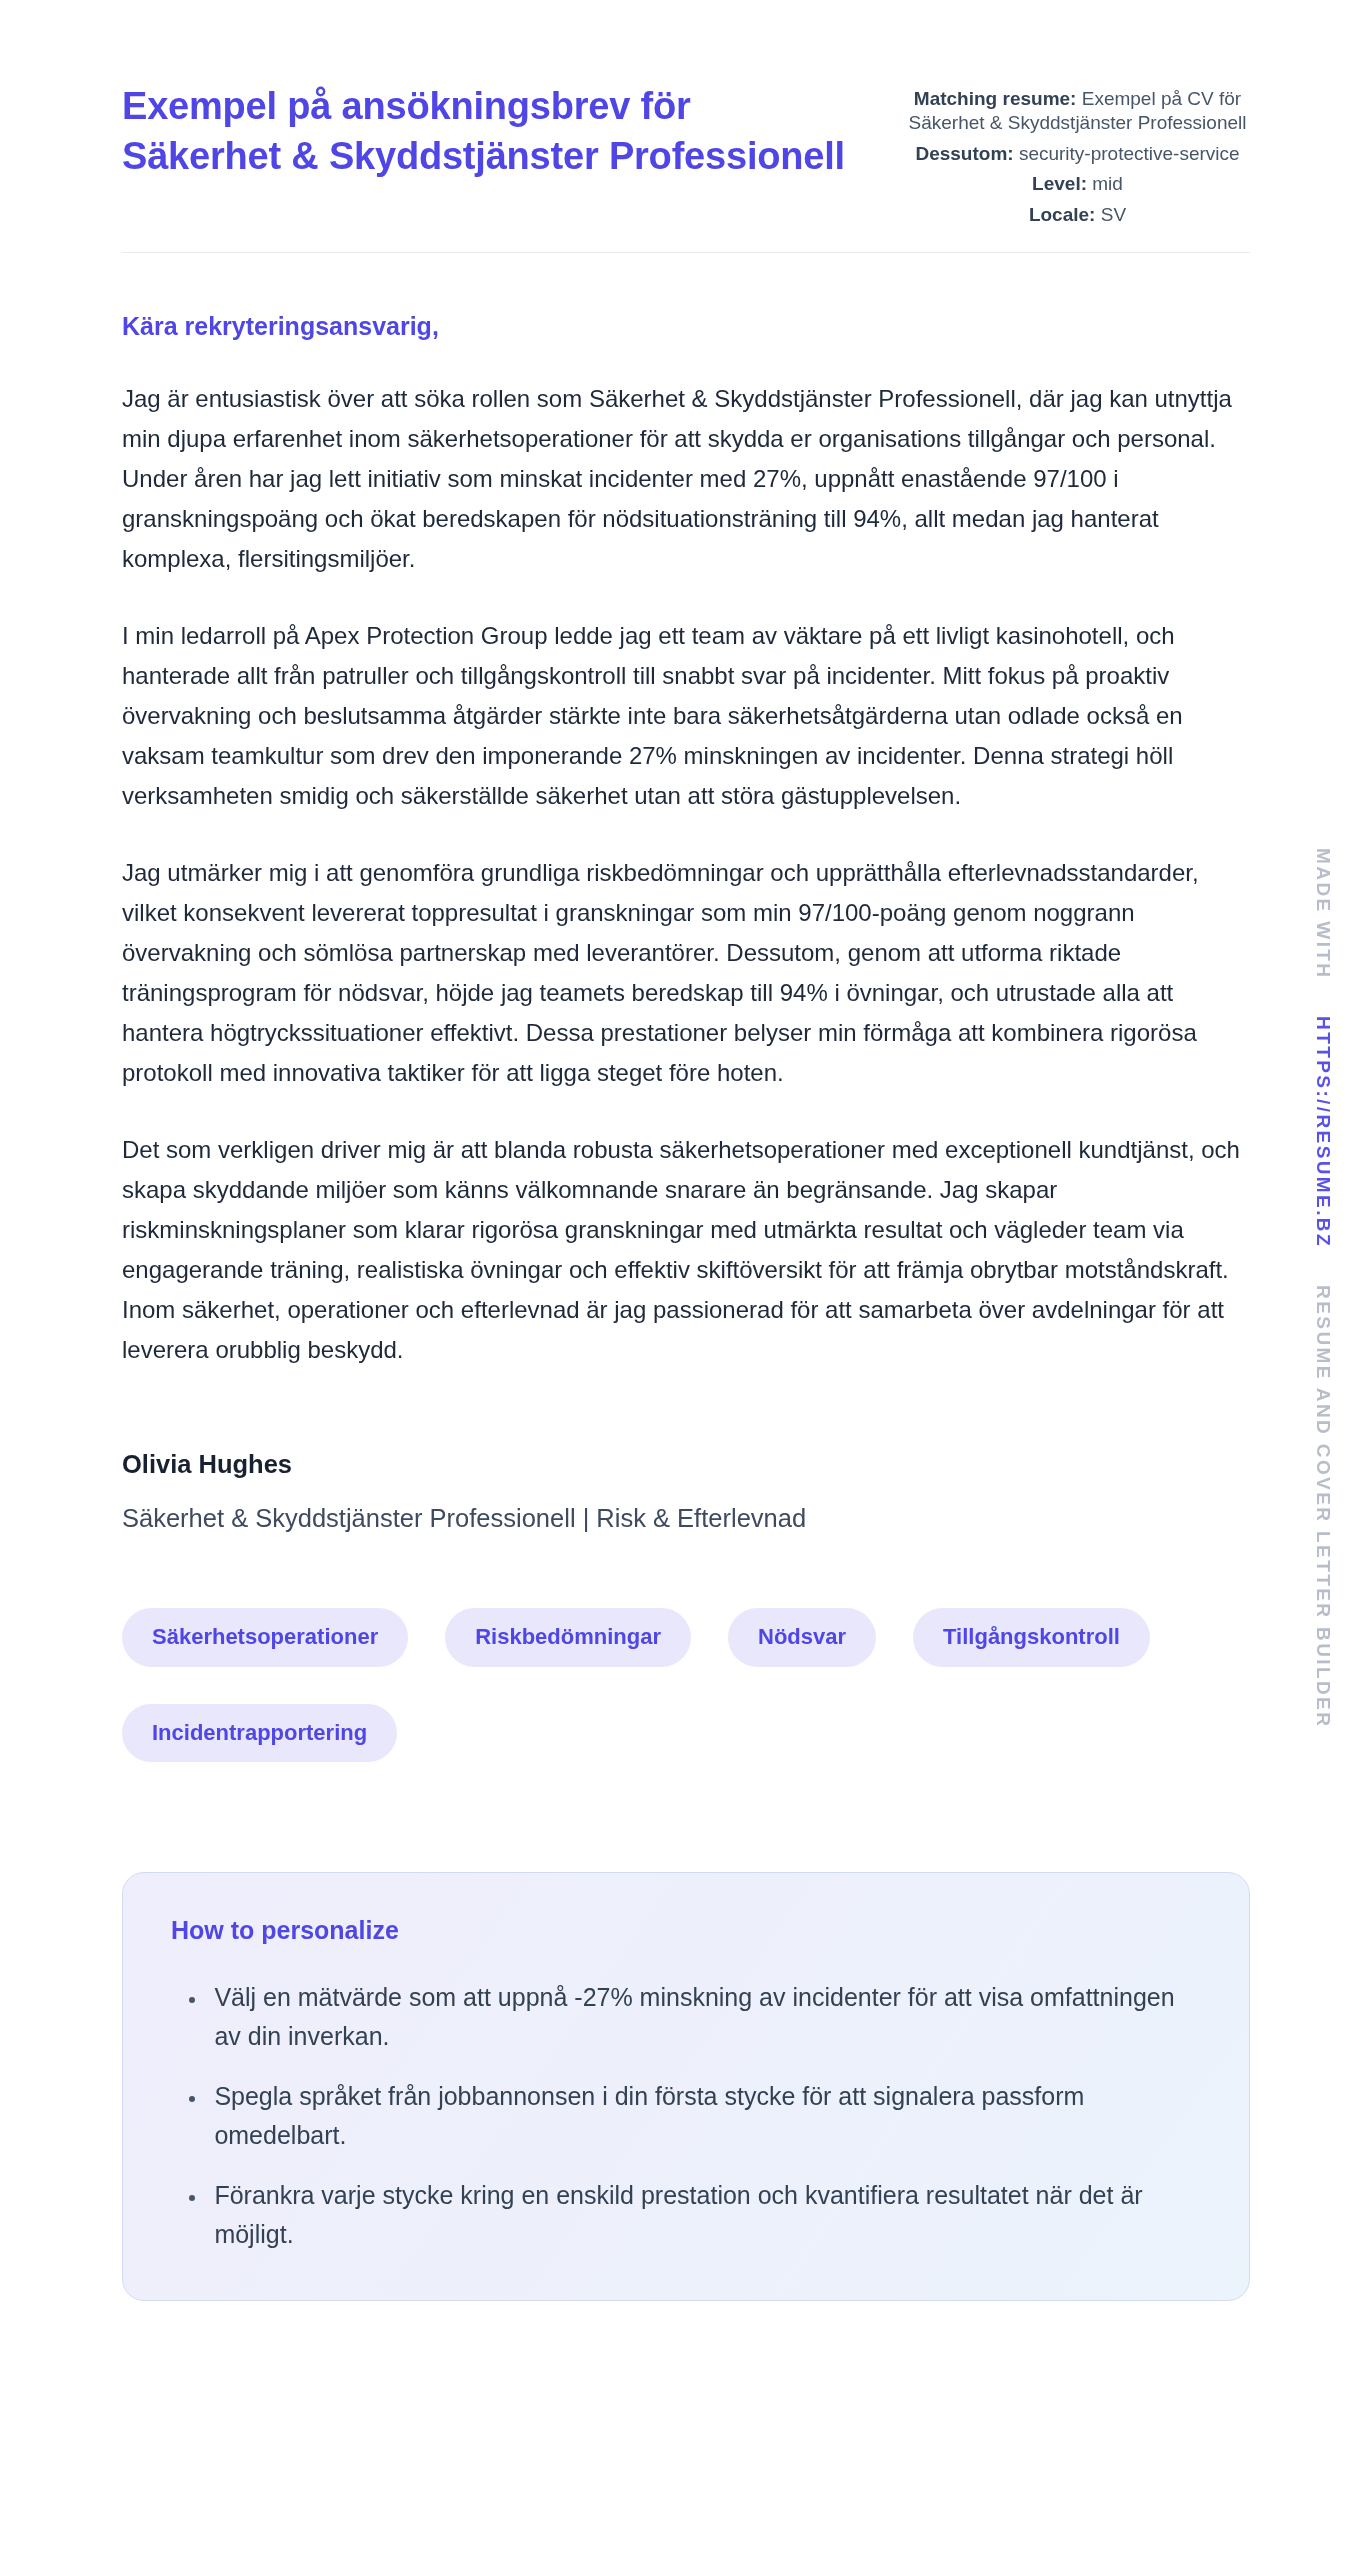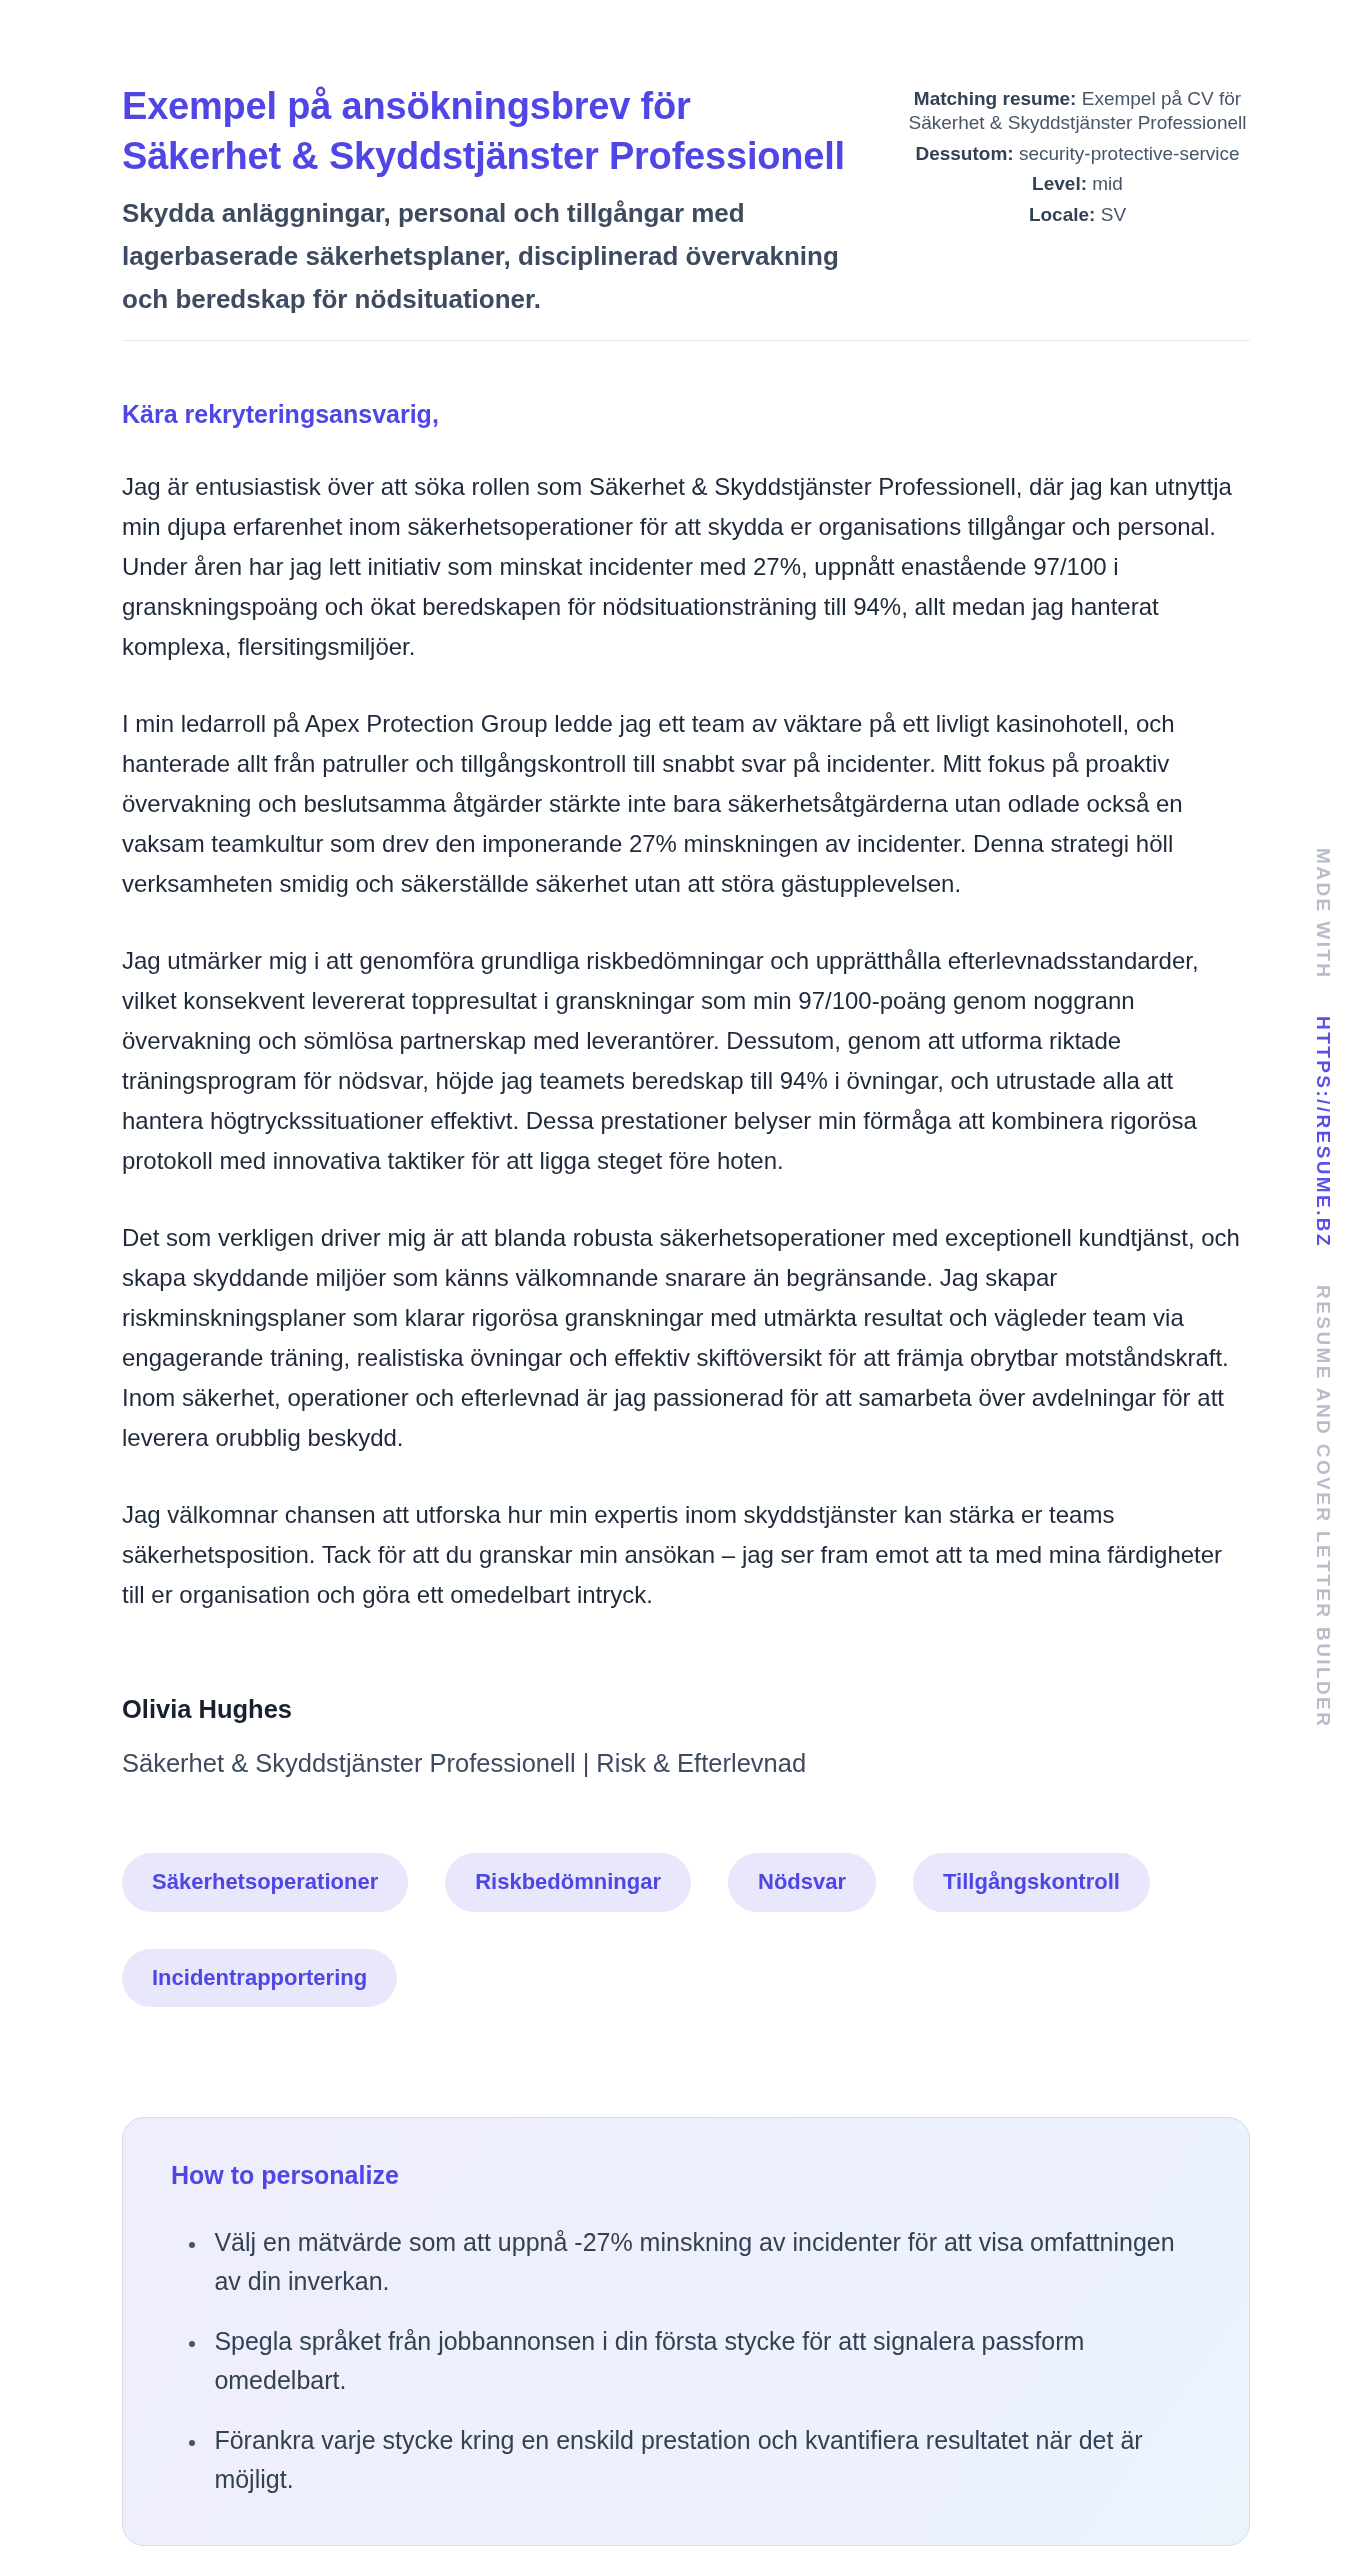--- a/index.html
+++ b/index.html
@@ -72,39 +72,37 @@
   .wm-link { color:#5a52e8; text-decoration:none; cursor:pointer; }
 </style>
 </head>
 <body>
 
 <div class="page">
 
   <header class="header">
     <div class="header-left">
       <h1 class="title">Exempel på ansökningsbrev för Säkerhet &amp; Skyddstjänster Professionell</h1>
-      <p class="subtitle">Skydda anläggningar, personal och tillgångar med lagerbaserade säkerhetsplaner, disciplinerad övervakning och beredskap för nödsituationer.</p>
     </div>
     <aside class="meta">
       <div class="meta-row"><span class="meta-label">Matching resume:</span> <span class="meta-value">Exempel på CV för Säkerhet &amp; Skyddstjänster Professionell</span></div>
       <div class="meta-row"><span class="meta-label">Dessutom:</span> <span class="meta-value">security-protective-service</span></div>
       <div class="meta-row"><span class="meta-label">Level:</span> <span class="meta-value">mid</span></div>
       <div class="meta-row"><span class="meta-label">Locale:</span> <span class="meta-value">SV</span></div>
     </aside>
   </header>
 
   <hr class="divider">
 
   <section class="letter">
     <p class="greeting">Kära rekryteringsansvarig,</p>
     <p class="para">Jag är entusiastisk över att söka rollen som Säkerhet &amp; Skyddstjänster Professionell, där jag kan utnyttja min djupa erfarenhet inom säkerhetsoperationer för att skydda er organisations tillgångar och personal. Under åren har jag lett initiativ som minskat incidenter med 27%, uppnått enastående 97/100 i granskningspoäng och ökat beredskapen för nödsituationsträning till 94%, allt medan jag hanterat komplexa, flersitingsmiljöer.</p>
     <p class="para">I min ledarroll på Apex Protection Group ledde jag ett team av väktare på ett livligt kasinohotell, och hanterade allt från patruller och tillgångskontroll till snabbt svar på incidenter. Mitt fokus på proaktiv övervakning och beslutsamma åtgärder stärkte inte bara säkerhetsåtgärderna utan odlade också en vaksam teamkultur som drev den imponerande 27% minskningen av incidenter. Denna strategi höll verksamheten smidig och säkerställde säkerhet utan att störa gästupplevelsen.</p>
     <p class="para">Jag utmärker mig i att genomföra grundliga riskbedömningar och upprätthålla efterlevnadsstandarder, vilket konsekvent levererat toppresultat i granskningar som min 97/100-poäng genom noggrann övervakning och sömlösa partnerskap med leverantörer. Dessutom, genom att utforma riktade träningsprogram för nödsvar, höjde jag teamets beredskap till 94% i övningar, och utrustade alla att hantera högtryckssituationer effektivt. Dessa prestationer belyser min förmåga att kombinera rigorösa protokoll med innovativa taktiker för att ligga steget före hoten.</p>
     <p class="para">Det som verkligen driver mig är att blanda robusta säkerhetsoperationer med exceptionell kundtjänst, och skapa skyddande miljöer som känns välkomnande snarare än begränsande. Jag skapar riskminskningsplaner som klarar rigorösa granskningar med utmärkta resultat och vägleder team via engagerande träning, realistiska övningar och effektiv skiftöversikt för att främja obrytbar motståndskraft. Inom säkerhet, operationer och efterlevnad är jag passionerad för att samarbeta över avdelningar för att leverera orubblig beskydd.</p>
-    <p class="para">Jag välkomnar chansen att utforska hur min expertis inom skyddstjänster kan stärka er teams säkerhetsposition. Tack för att du granskar min ansökan – jag ser fram emot att ta med mina färdigheter till er organisation och göra ett omedelbart intryck.</p>
     <p class="sig-name">Olivia Hughes</p>
     <p class="sig-role">Säkerhet &amp; Skyddstjänster Professionell | Risk &amp; Efterlevnad</p>
   </section>
 
   <div class="tags">
     <span class="tag">Säkerhetsoperationer</span>
     <span class="tag">Riskbedömningar</span>
     <span class="tag">Nödsvar</span>
     <span class="tag">Tillgångskontroll</span>
     <span class="tag">Incidentrapportering</span>

